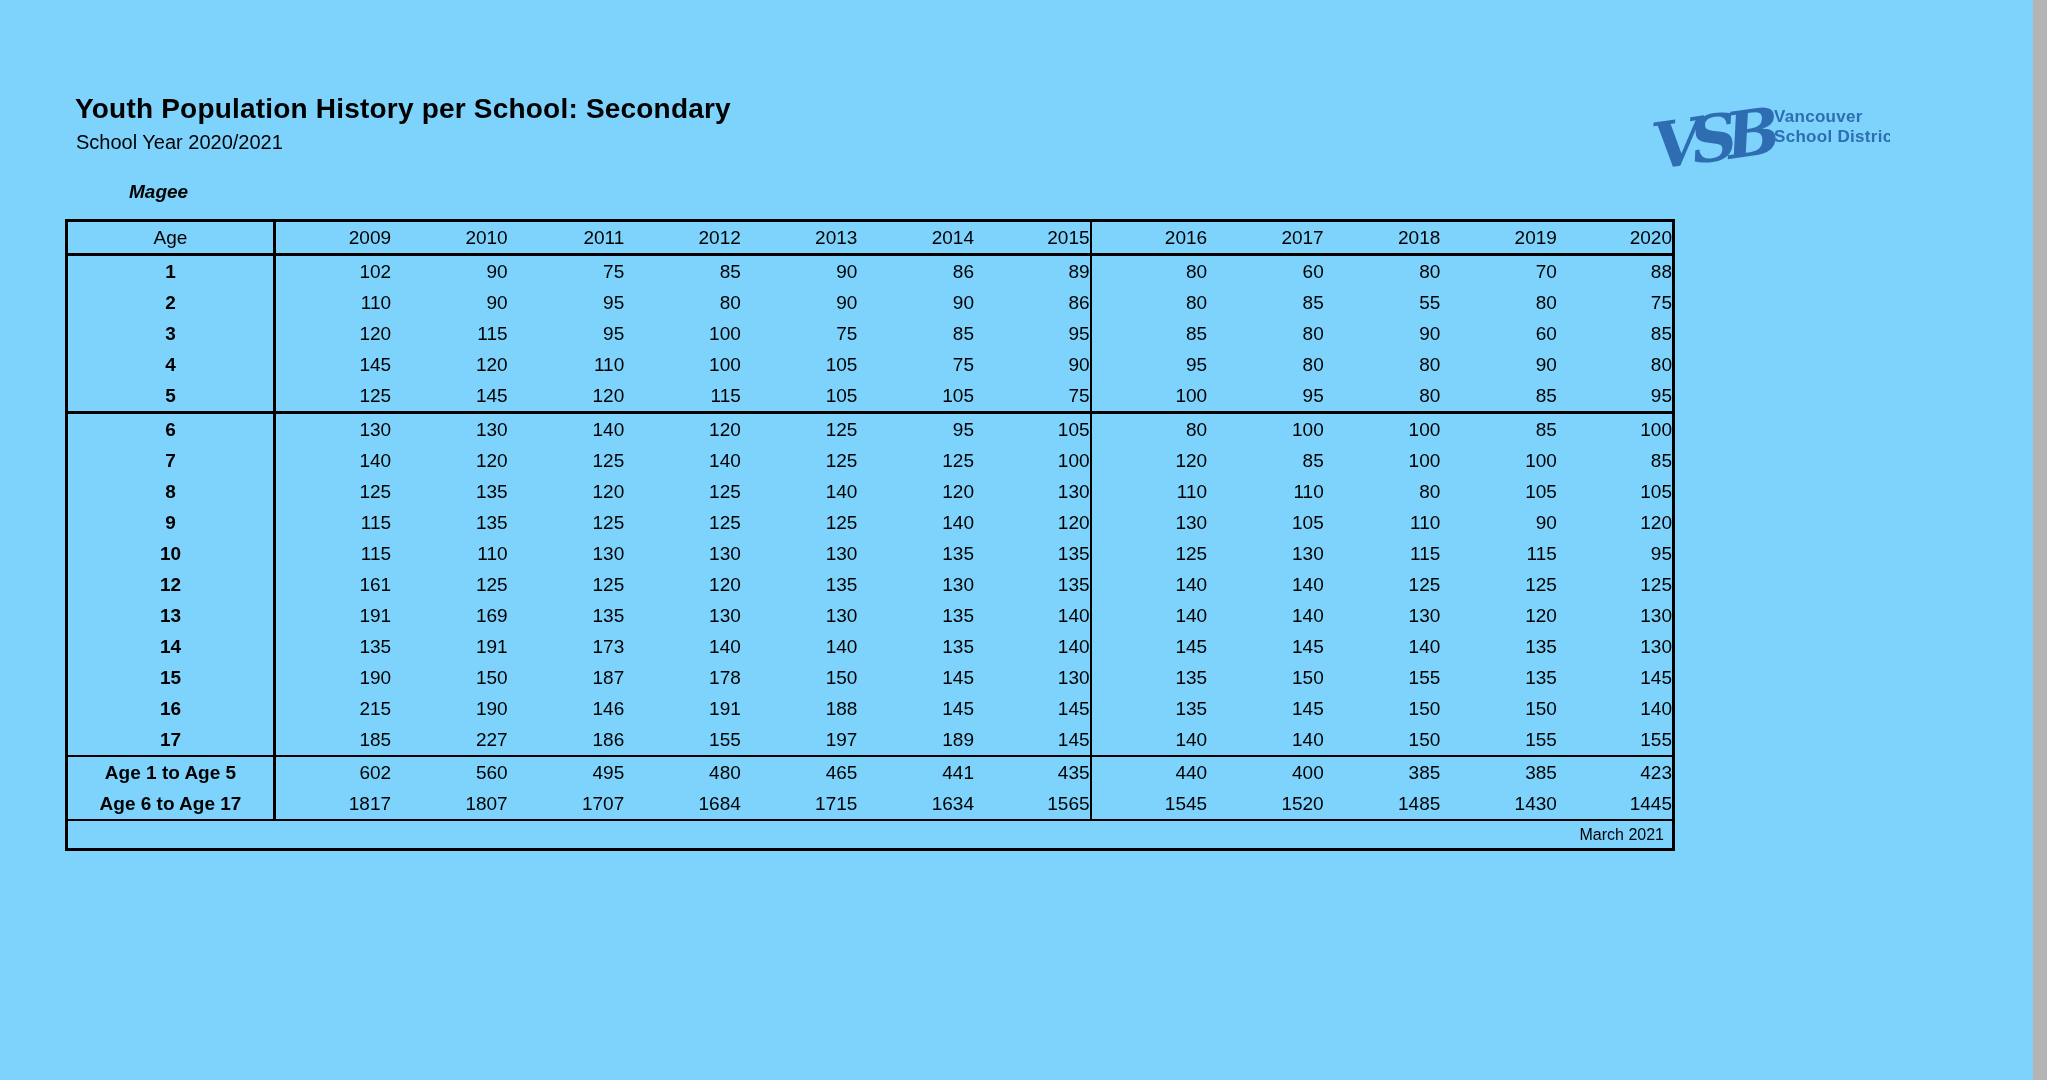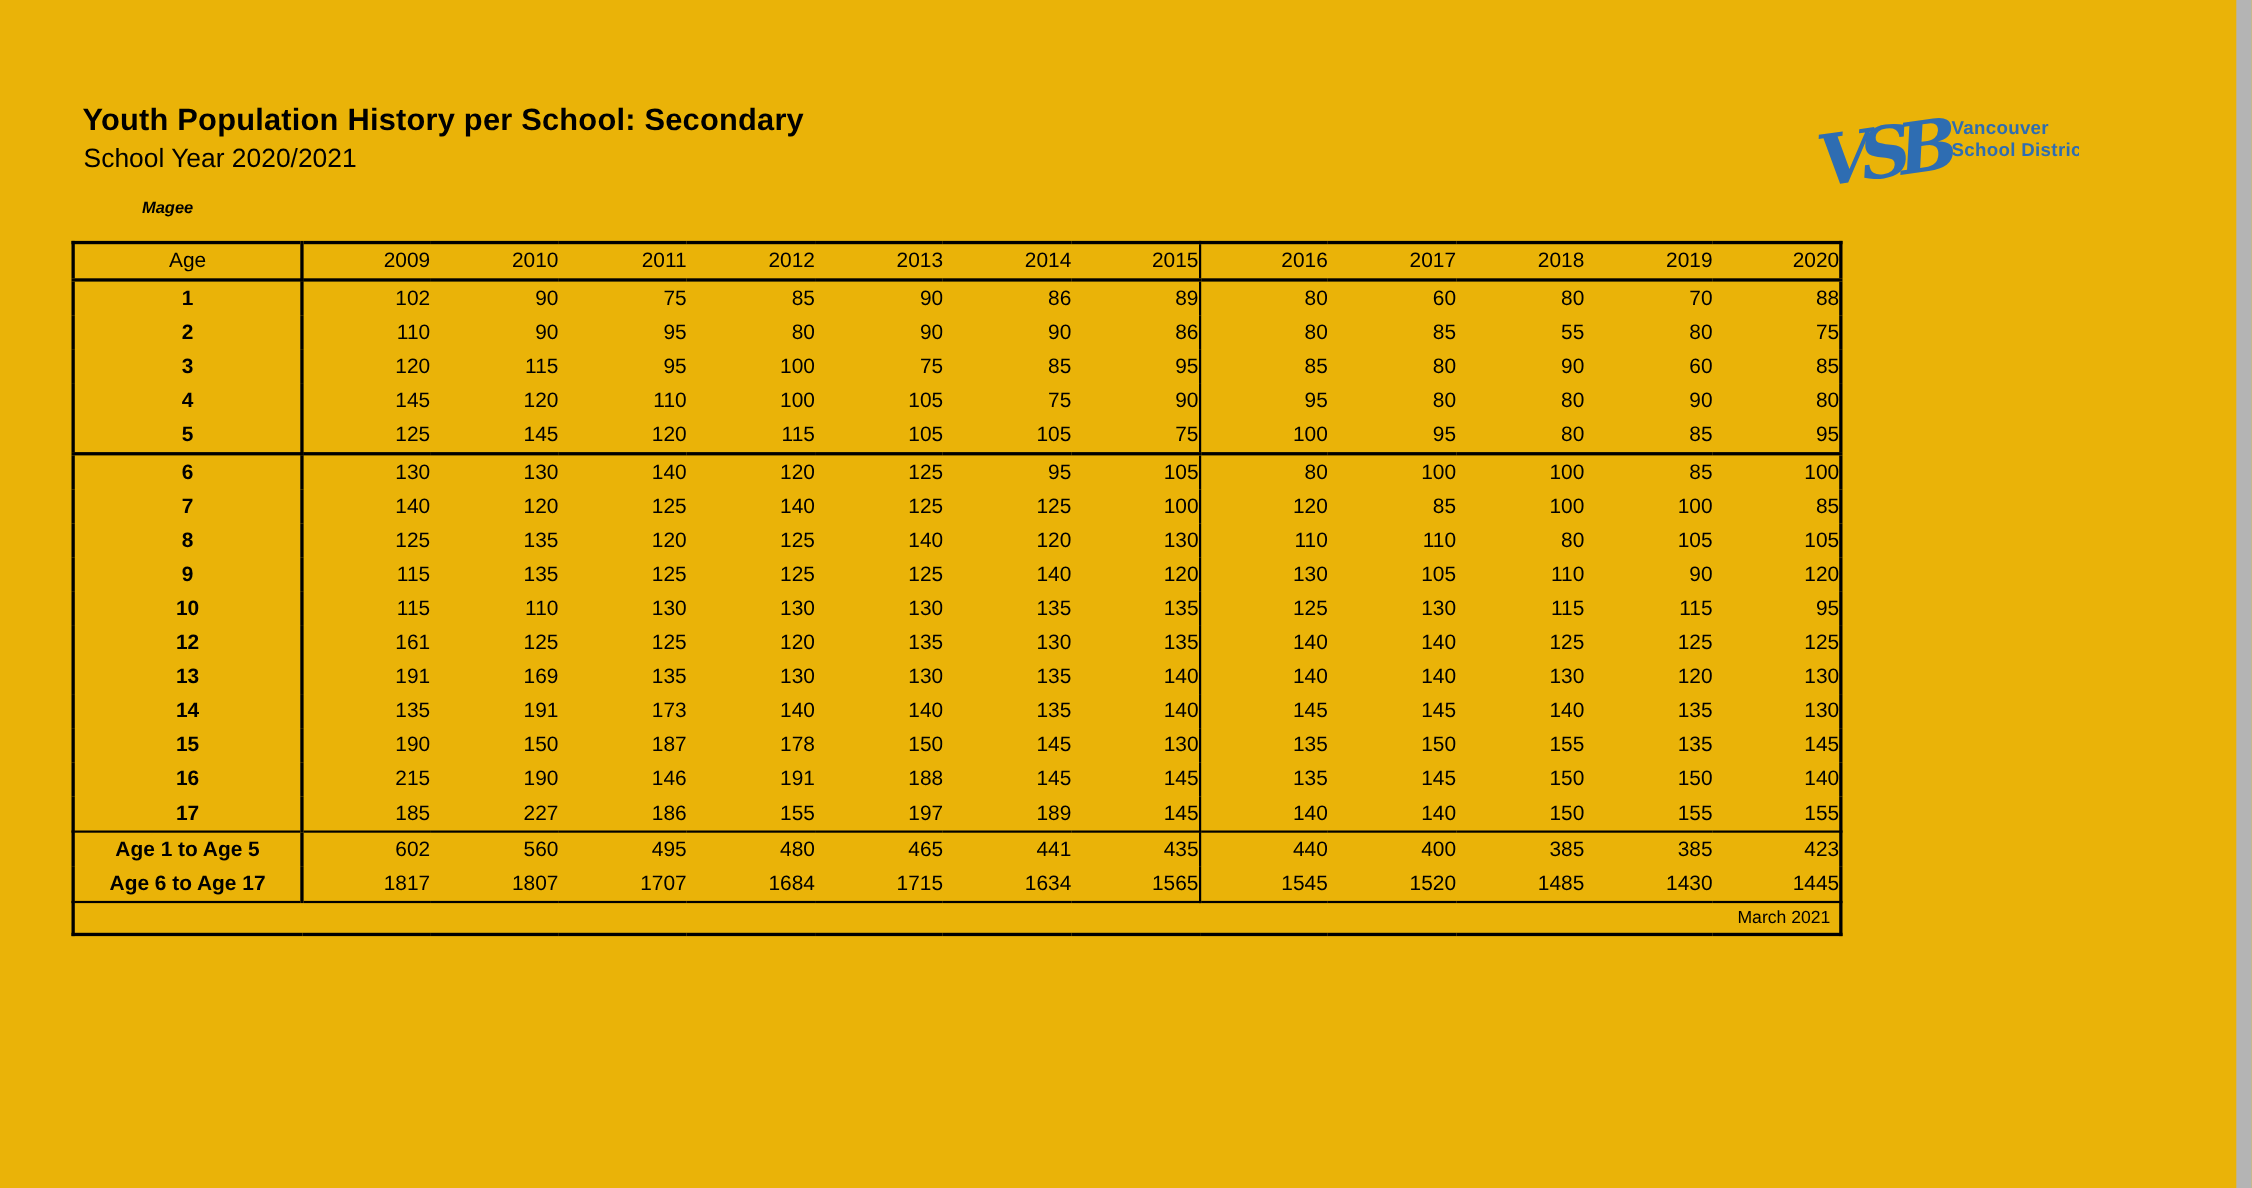--- a/index.html
+++ b/index.html
@@ -3,52 +3,52 @@
 <meta charset="utf-8">
 <style>
   html, body { margin: 0; padding: 0; }
   body {
     width: 2047px; height: 1080px;
     background: #ffffff;
     font-family: "Liberation Sans", sans-serif;
     color: #000;
     overflow: hidden;
   }
-  .page { position: relative; width: 2047px; height: 1080px; background: #eab308; }
+  .page { position: relative; width: 2047px; height: 1080px; background: #7dd3fc; }
 
   .viewer-gutter {
     position: absolute; top: 0; right: 0;
     width: 14px; height: 1080px;
     background: #b4b4b4;
   }
 
   .page-title {
     position: absolute; left: 75px; top: 93px;
     font-size: 28px; font-weight: bold; margin: 0;
     letter-spacing: 0.2px;
   }
   .page-subtitle {
     position: absolute; left: 76px; top: 131px;
-    font-size: 24px;
+    font-size: 20px;
   }
 
   .logo { position: absolute; left: 1650px; top: 86px; width: 240px; height: 90px; }
   .logo-mono {
     font-family: "DejaVu Serif", serif;
     font-style: italic; font-weight: bold;
     font-size: 64px; letter-spacing: -11px;
   }
   .logo-line {
     font-family: "Liberation Sans", sans-serif;
     font-weight: bold; font-size: 17px; letter-spacing: 0.3px;
   }
 
   .school-name {
     position: absolute; left: 129px; top: 181px;
-    font-size: 15px; font-weight: bold; font-style: italic;
+    font-size: 19px; font-weight: bold; font-style: italic;
   }
 
   table.pop {
     position: absolute; left: 65px; top: 219px;
     width: 1610px;
     border-collapse: collapse; table-layout: fixed;
     border: 3px solid #000;
     font-family: "Liberation Sans", sans-serif;
   }
   col.c-age { width: 208px; }

